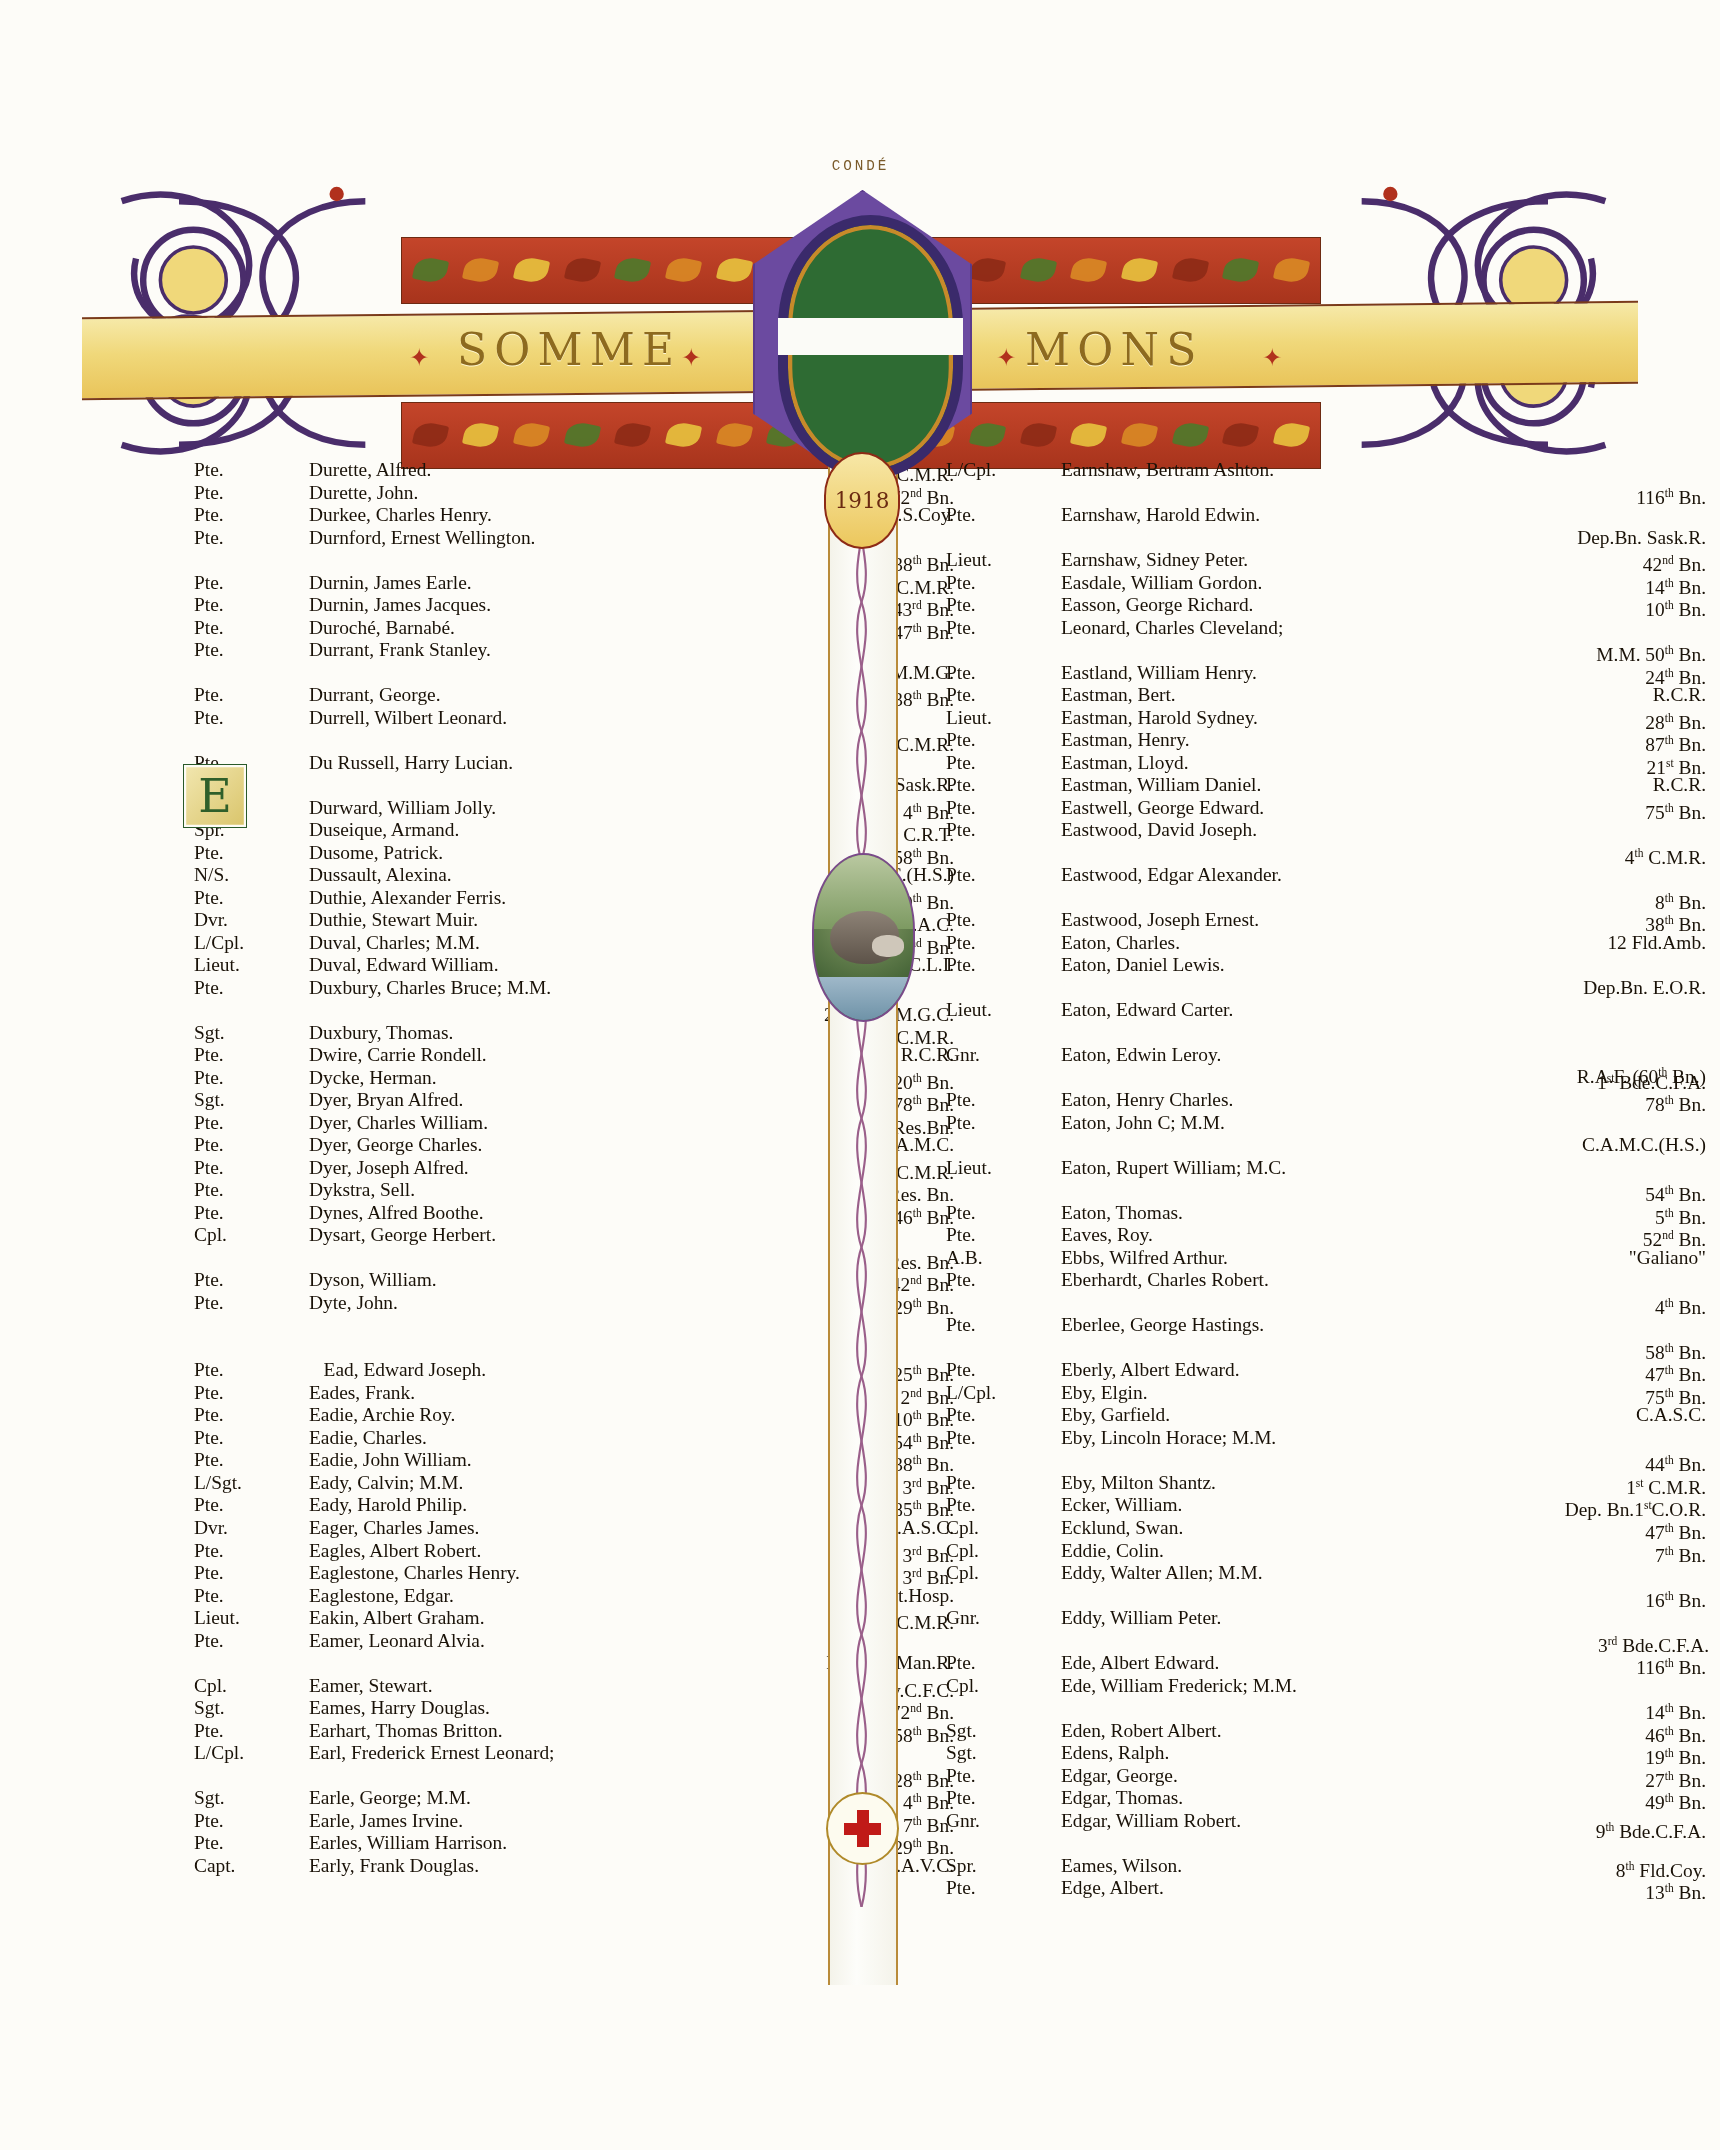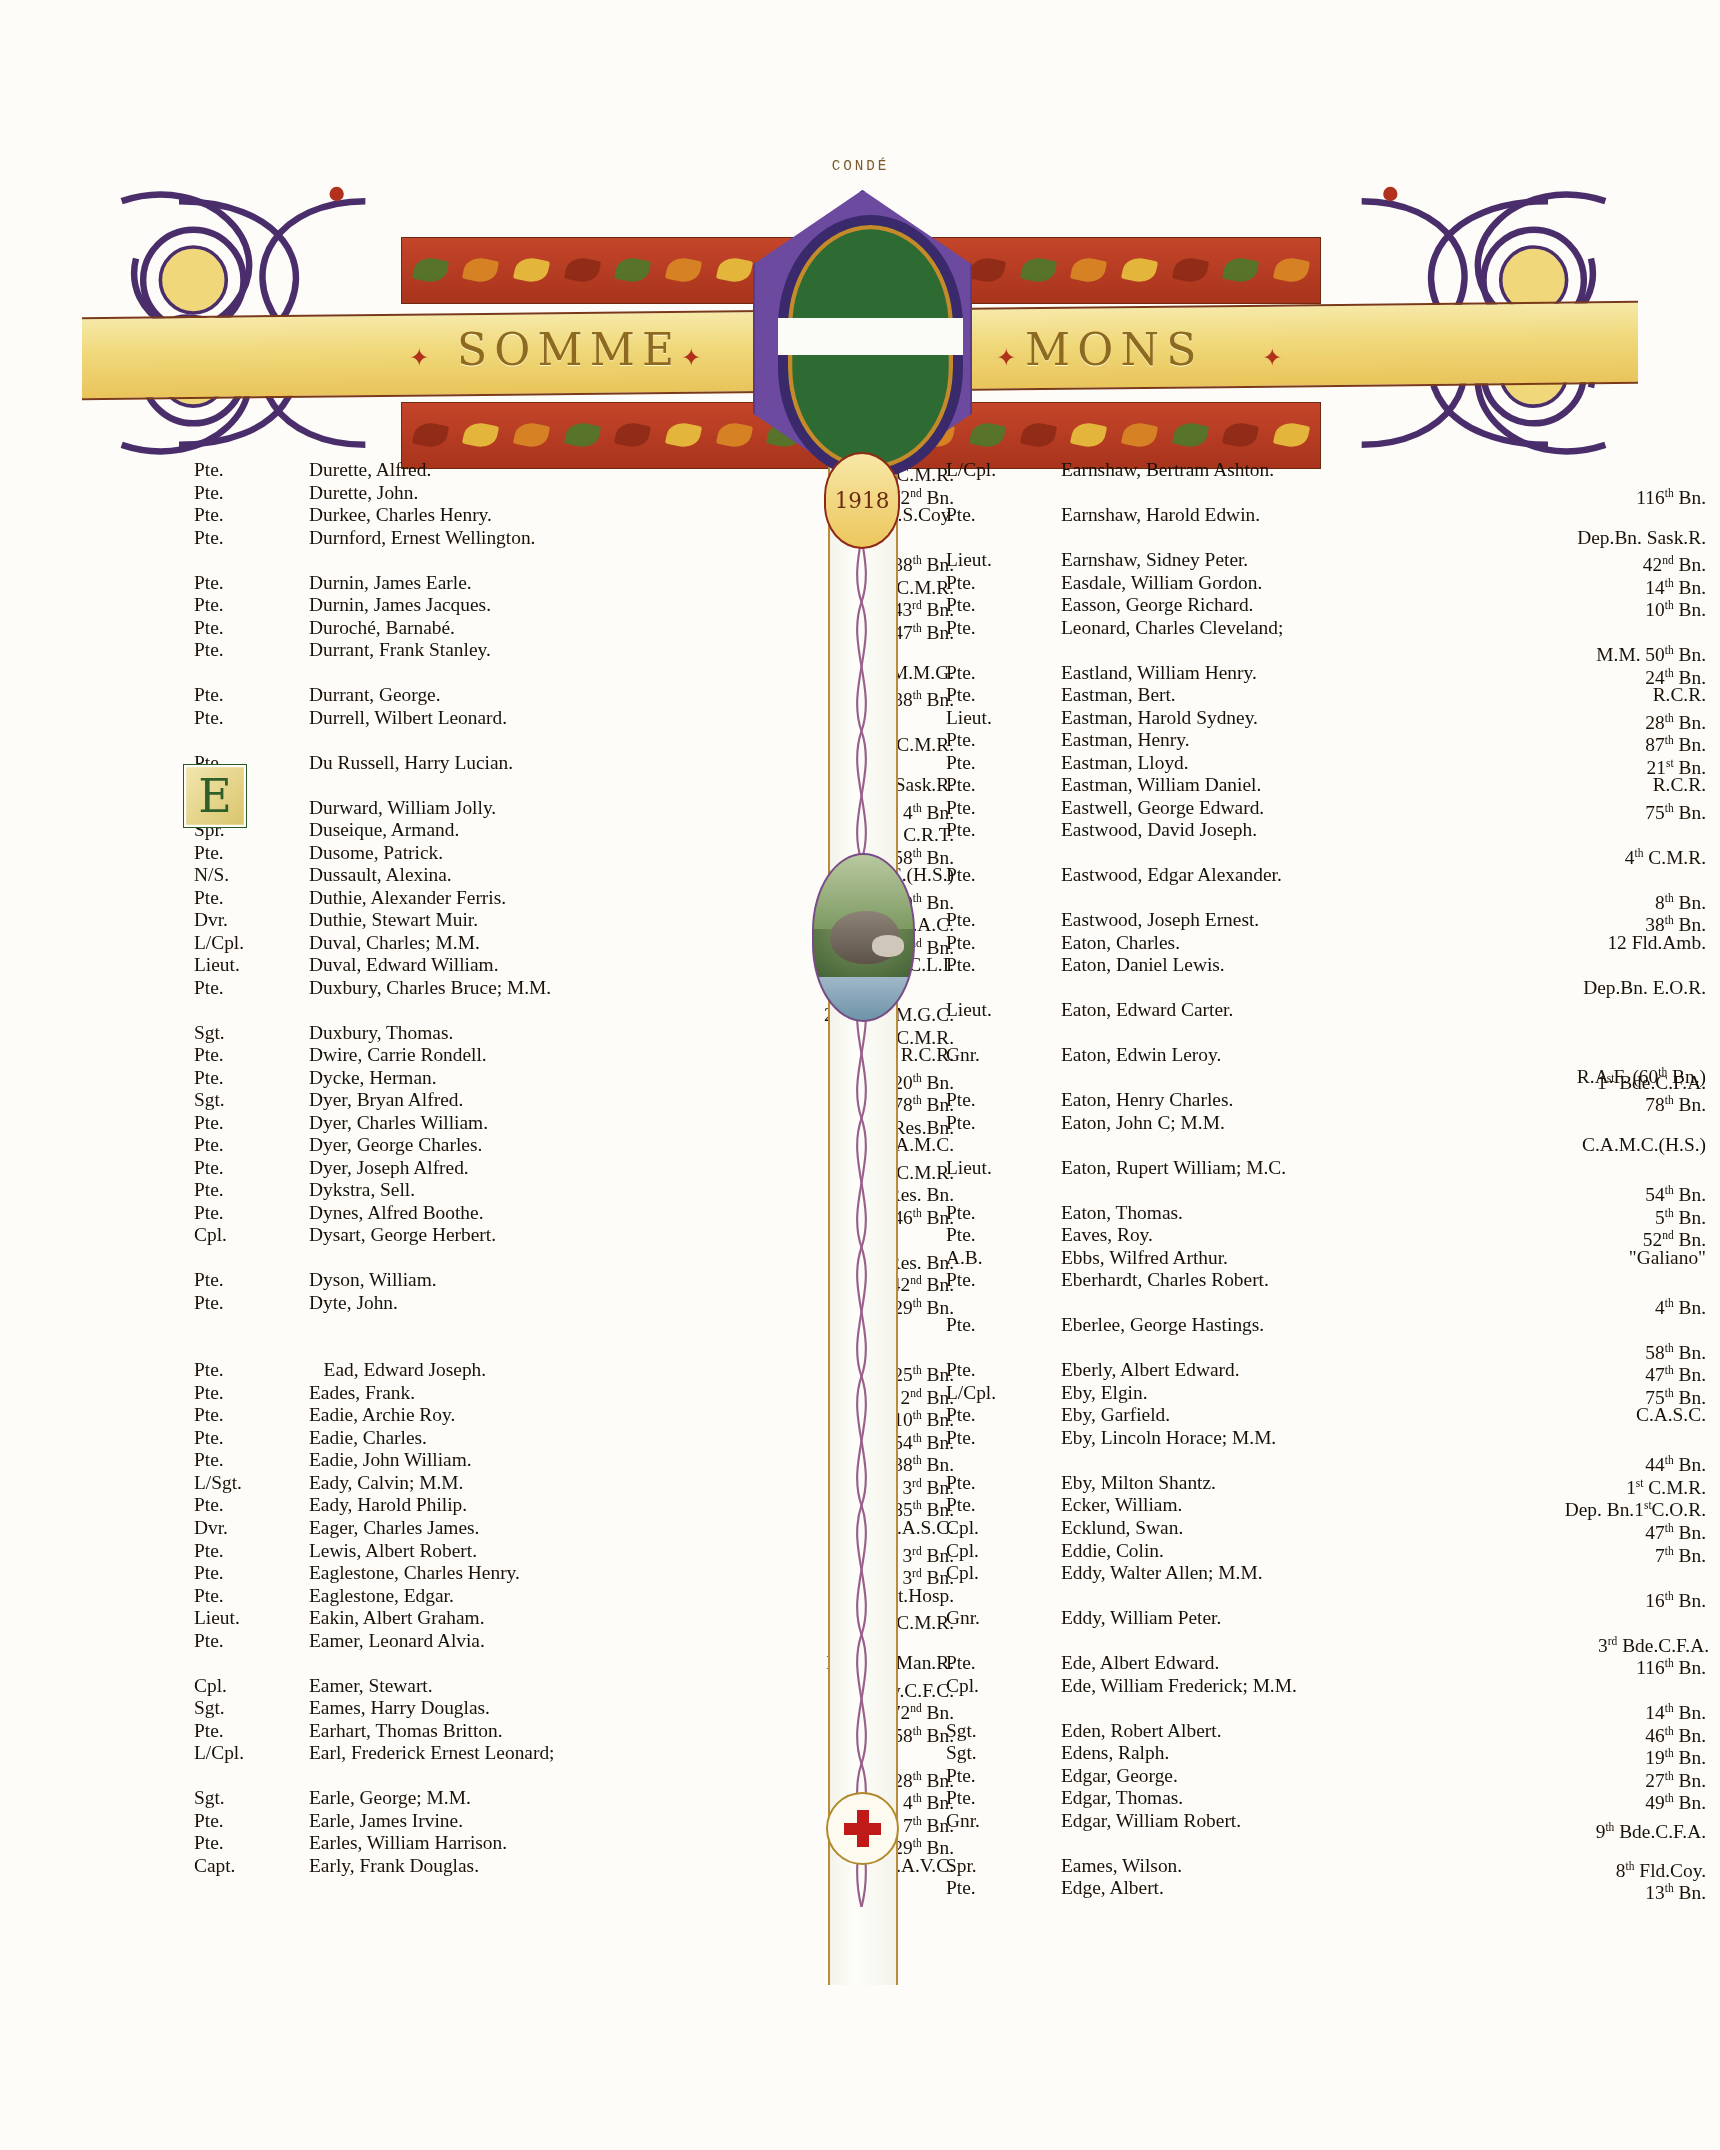--- a/index.html
+++ b/index.html
@@ -508,21 +508,21 @@
           <span class="nm">Eady, Harold Philip.</span>
           <span class="unit u2">85<sup>th</sup> Bn.</span>
         </div>
         <div class="entry" style="position: absolute; top: 1058px; left: 0px; width: 100%;">
           <span class="rank">Dvr.</span>
           <span class="nm">Eager, Charles James.</span>
           <span class="unit u2">C.A.S.C.</span>
         </div>
         <div class="entry" style="position: absolute; top: 1081px; left: 0px; width: 100%;">
           <span class="rank">Pte.</span>
-          <span class="nm">Lewis, Albert Robert.</span>
+          <span class="nm">Eagles, Albert Robert.</span>
           <span class="unit u2">3<sup>rd</sup> Bn.</span>
         </div>
         <div class="entry" style="position: absolute; top: 1103px; left: 0px; width: 100%;">
           <span class="rank">Pte.</span>
           <span class="nm">Eaglestone, Charles Henry.</span>
           <span class="unit u2">3<sup>rd</sup> Bn.</span>
         </div>
         <div class="entry" style="position: absolute; top: 1126px; left: 0px; width: 100%;">
           <span class="rank">Pte.</span>
           <span class="nm">Eaglestone, Edgar.</span>

